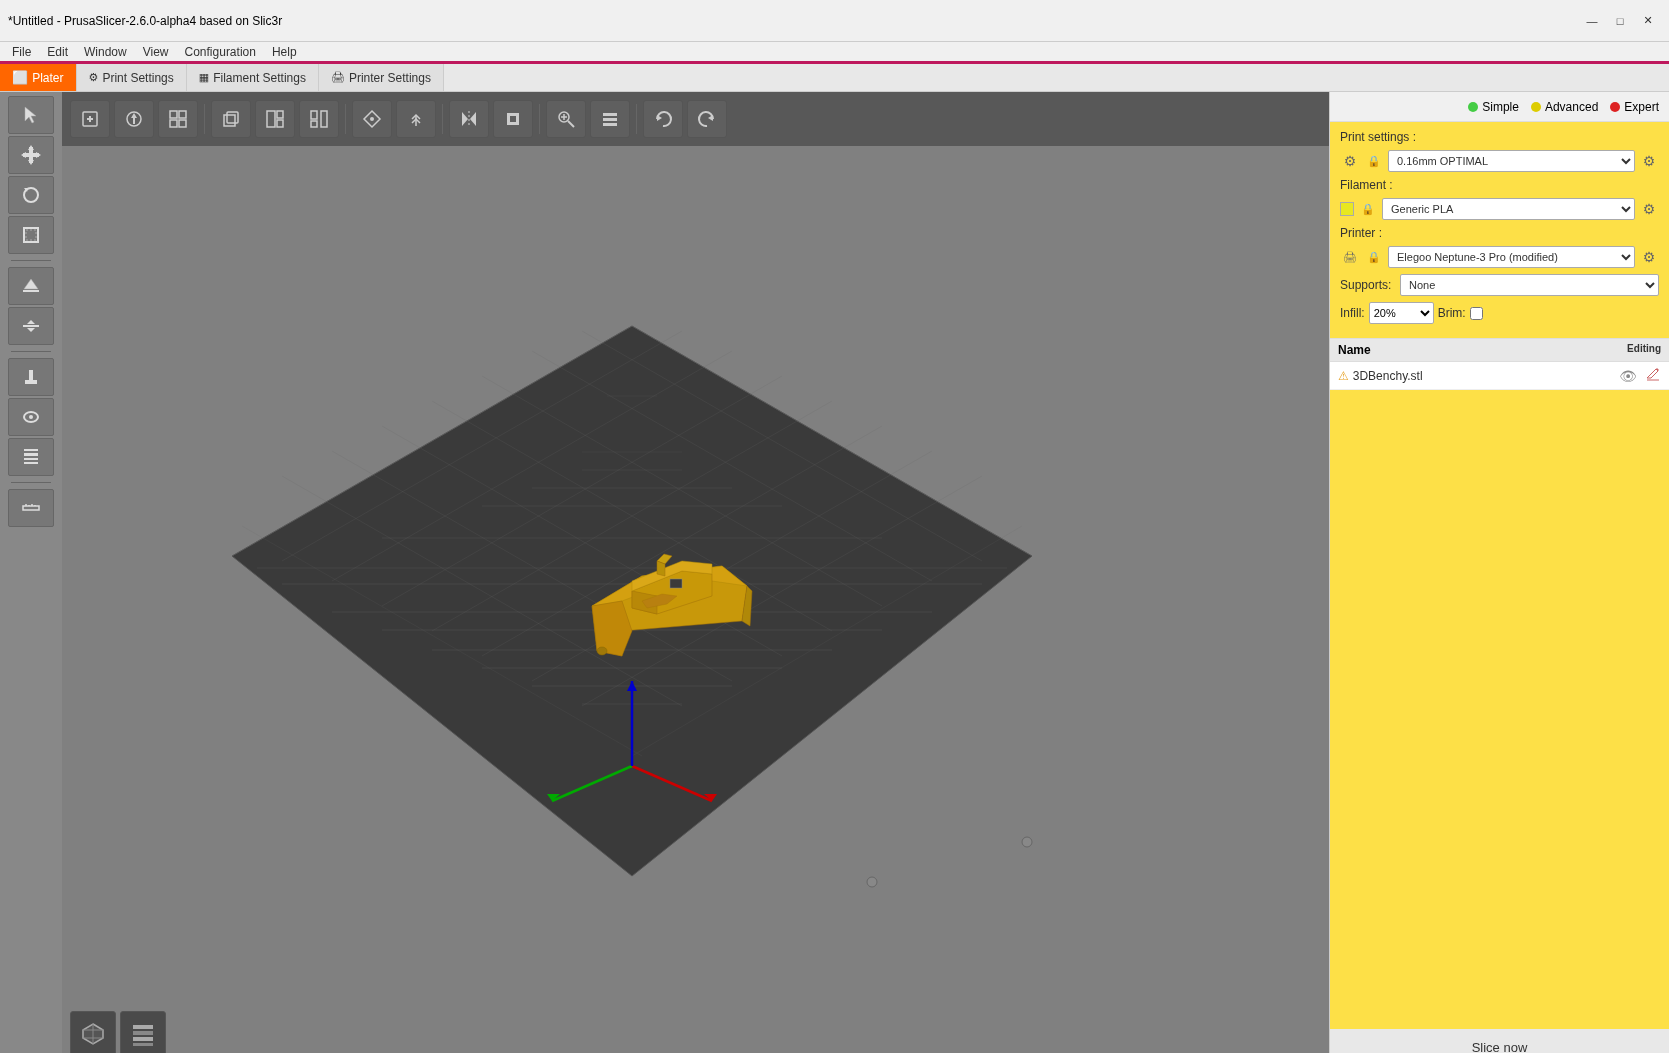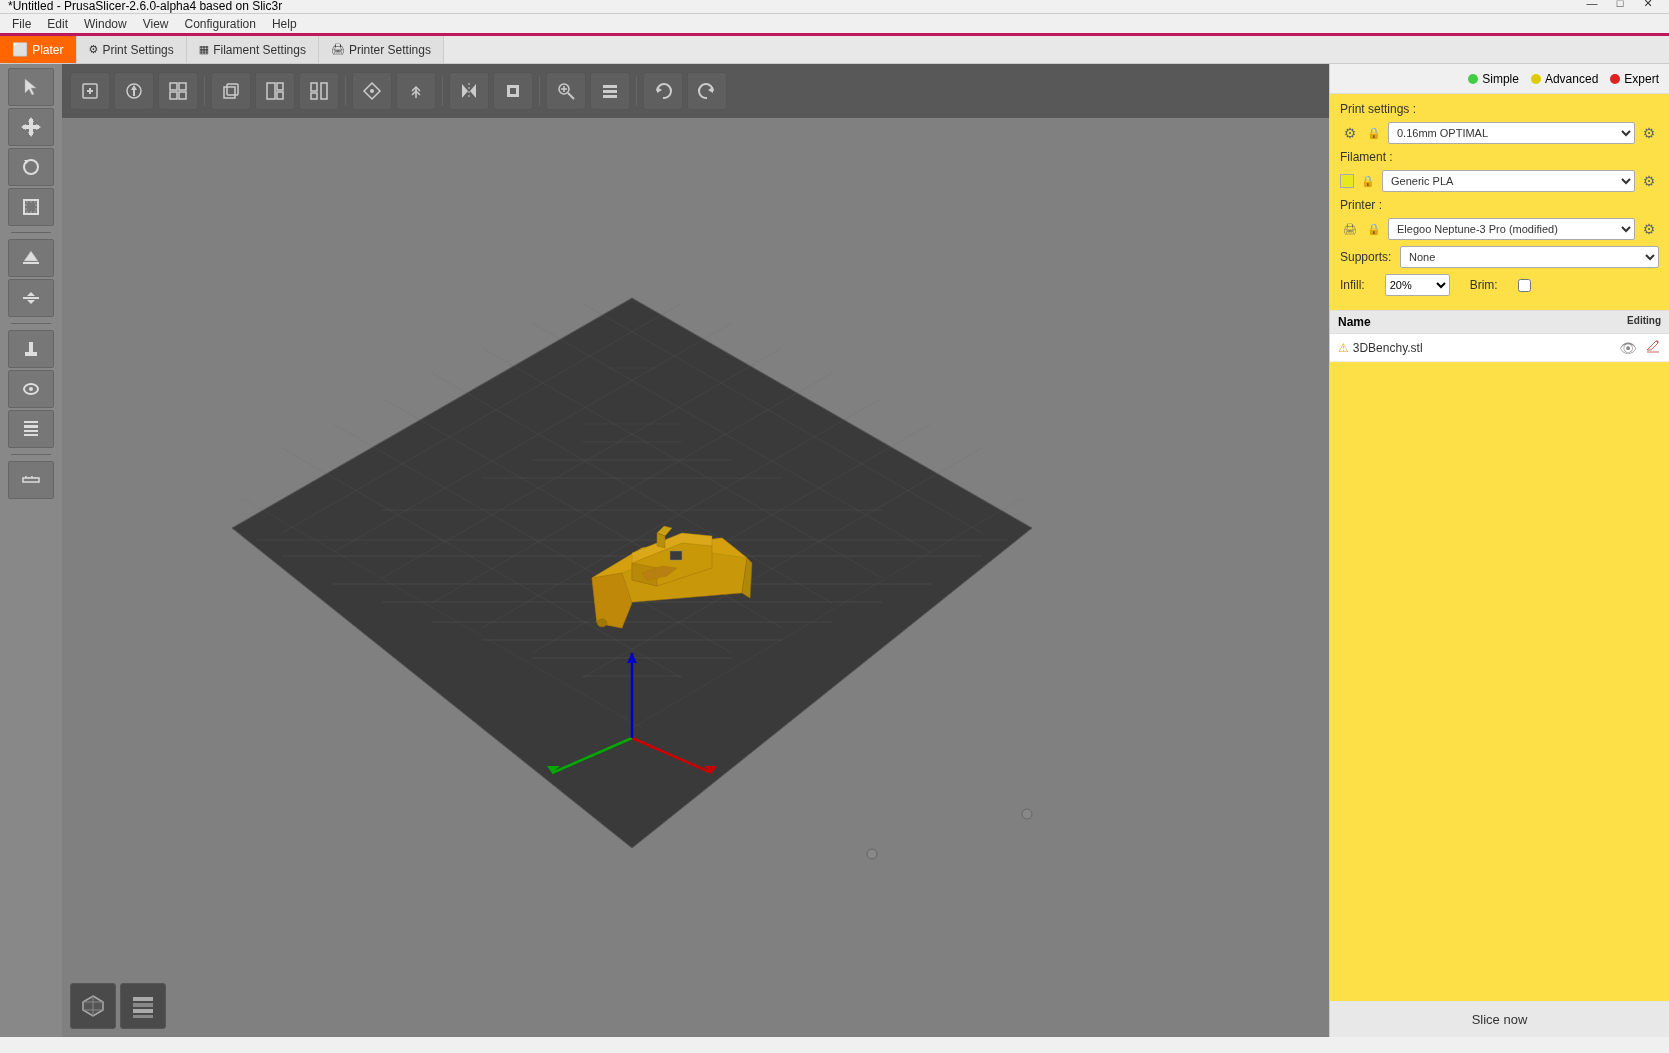--- a/index.html
+++ b/index.html
@@ -1,23 +1,23 @@
 <!DOCTYPE html>
 <html><head>
   <meta charset="utf-8">
   <style>
     * { box-sizing: border-box; margin: 0; padding: 0; }
     body { width: 1669px; height: 1053px; overflow: hidden; font-family: 'Segoe UI', Arial, sans-serif; font-size: 12px; background: #f0f0f0; }
 
     
     #titlebar {
-      height: 14px;
+      height: 42px;
       background: #f0f0f0;
       display: flex;
-      align-items: flex-end;
+      align-items: center;
       justify-content: space-between;
       padding: 0 8px;
       border-bottom: 1px solid #ccc;
       user-select: none;
     }
     #titlebar-controls { display: flex; gap: 2px; }
     .title-btn {
       width: 26px; height: 20px;
       display: flex; align-items: center; justify-content: center;
       font-size: 11px; cursor: pointer; background: #f0f0f0;
@@ -214,21 +214,21 @@
       width: 20px; height: 22px;
       display: flex; align-items: center; justify-content: center;
       cursor: pointer; color: #666; font-size: 14px;
       margin-left: 4px;
       flex-shrink: 0;
     }
 
     .infill-row {
       display: flex;
       align-items: center;
-      gap: 20px;
+      gap: 4px;
       margin-bottom: 6px;
     }
     .infill-label { font-size: 12px; color: #333; }
     .infill-select {
       width: 65px; height: 22px;
       border: 1px solid #aaa;
       border-radius: 2px;
       background: white;
       font-size: 11px;
     }

